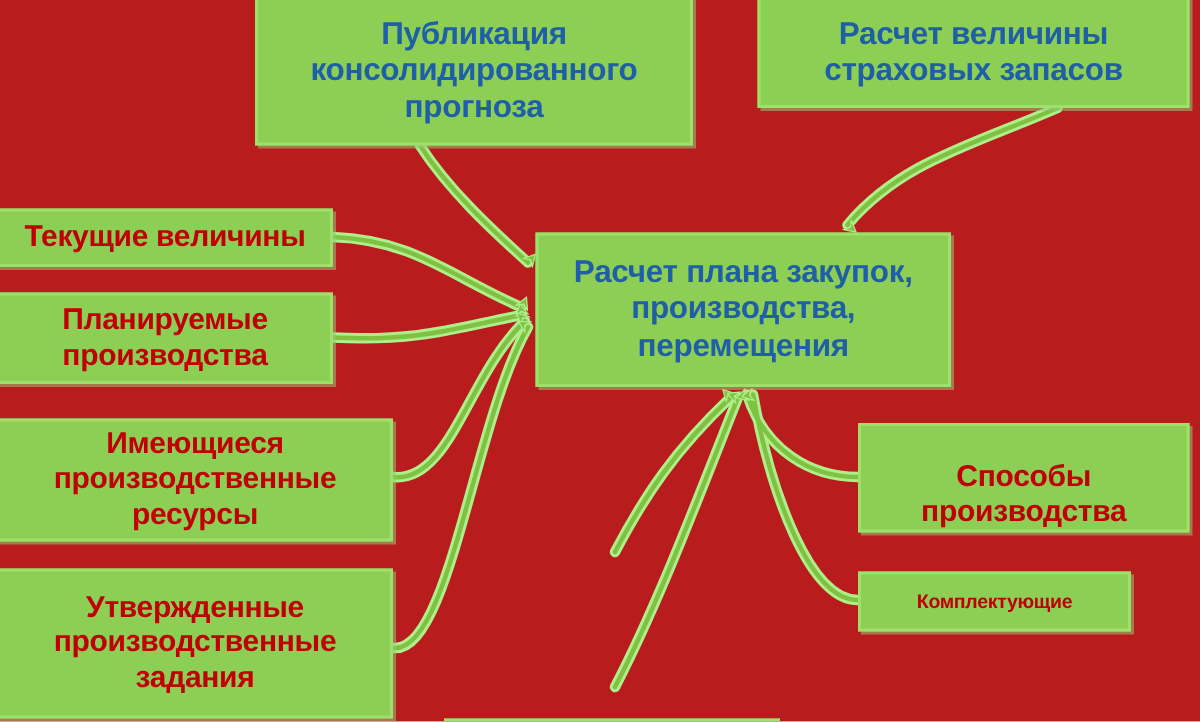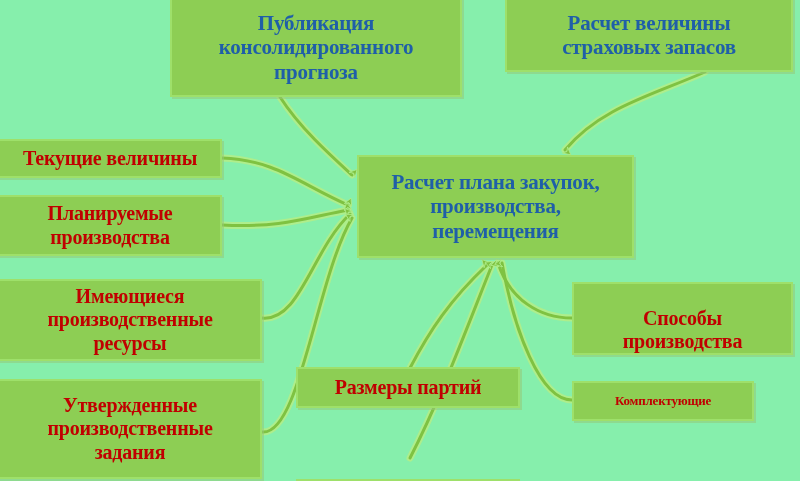--- a/index.html
+++ b/index.html
@@ -4,23 +4,23 @@
 <style>
   html, body {
     margin: 0;
     padding: 0;
     background: #ffffff;
   }
   #canvas {
     position: relative;
     width: 800px;
     height: 481px;
-    background: #86efac;
+    background: #b91c1c;
     overflow: hidden;
-    font-family: Liberation Serif, serif;
+    font-family: Liberation Sans, sans-serif;
   }
   #connectors {
     position: absolute;
     left: 0;
     top: 0;
     width: 800px;
     height: 481px;
     pointer-events: none;
   }
   .node {
@@ -117,23 +117,20 @@
 производственные
 ресурсы</span>
   </div>
 
   <div class="node t-red" style="left:-2px; top:379px; width:264px; height:100px; font-size:20px;">
     <span class="label">Утвержденные
 производственные
 задания</span>
   </div>
 
-  <div class="node t-red" style="left:296px; top:367px; width:224px; height:41px; font-size:20px;">
-    <span class="label">Размеры партий</span>
-  </div>
 
   <div class="node t-red" style="left:296px; top:439px; width:224px; height:40px; font-size:20px;margin-top:40px;">
     <span class="label">Календари</span>
   </div>
 
   <div class="node t-red" style="left:572px; top:282px; width:221px; height:73px; font-size:20px;align-items:flex-end;">
     <span class="label">Способы
 производства</span>
   </div>
 

